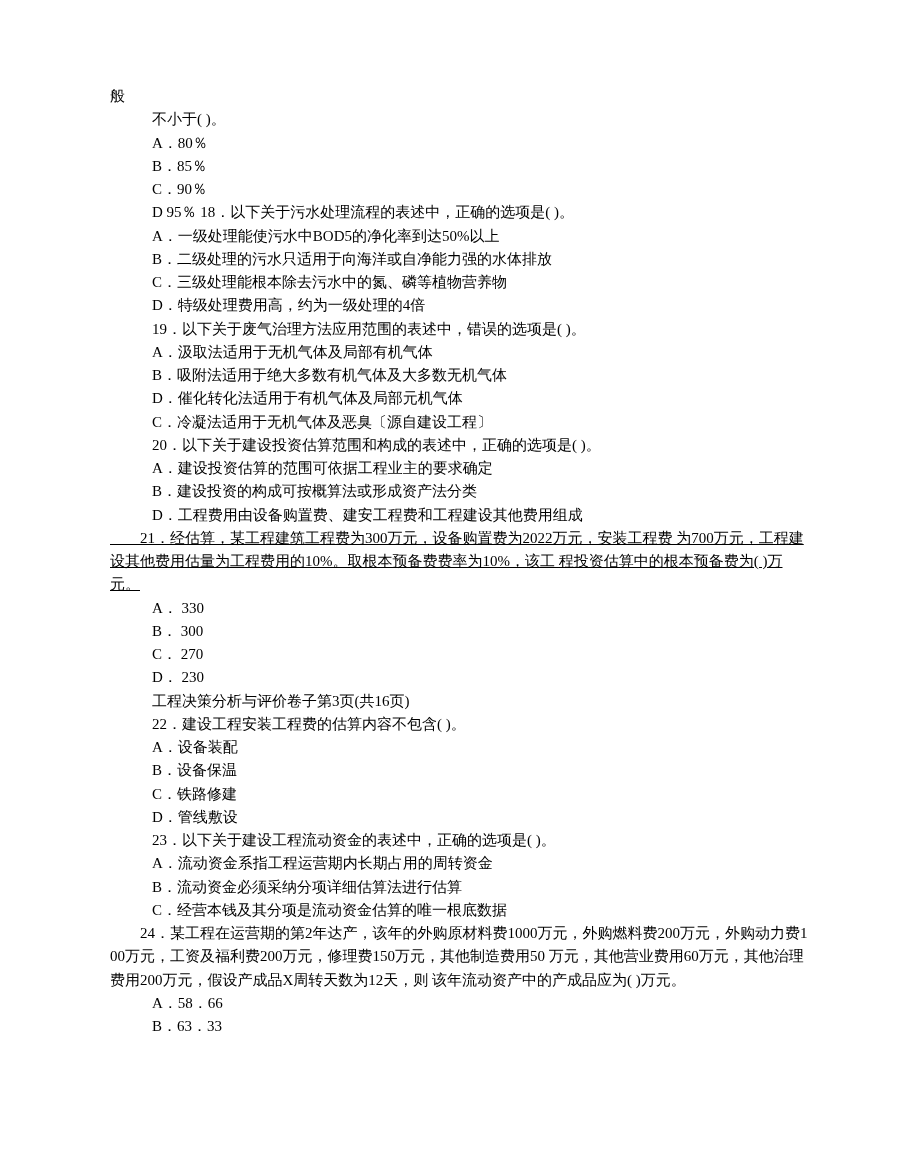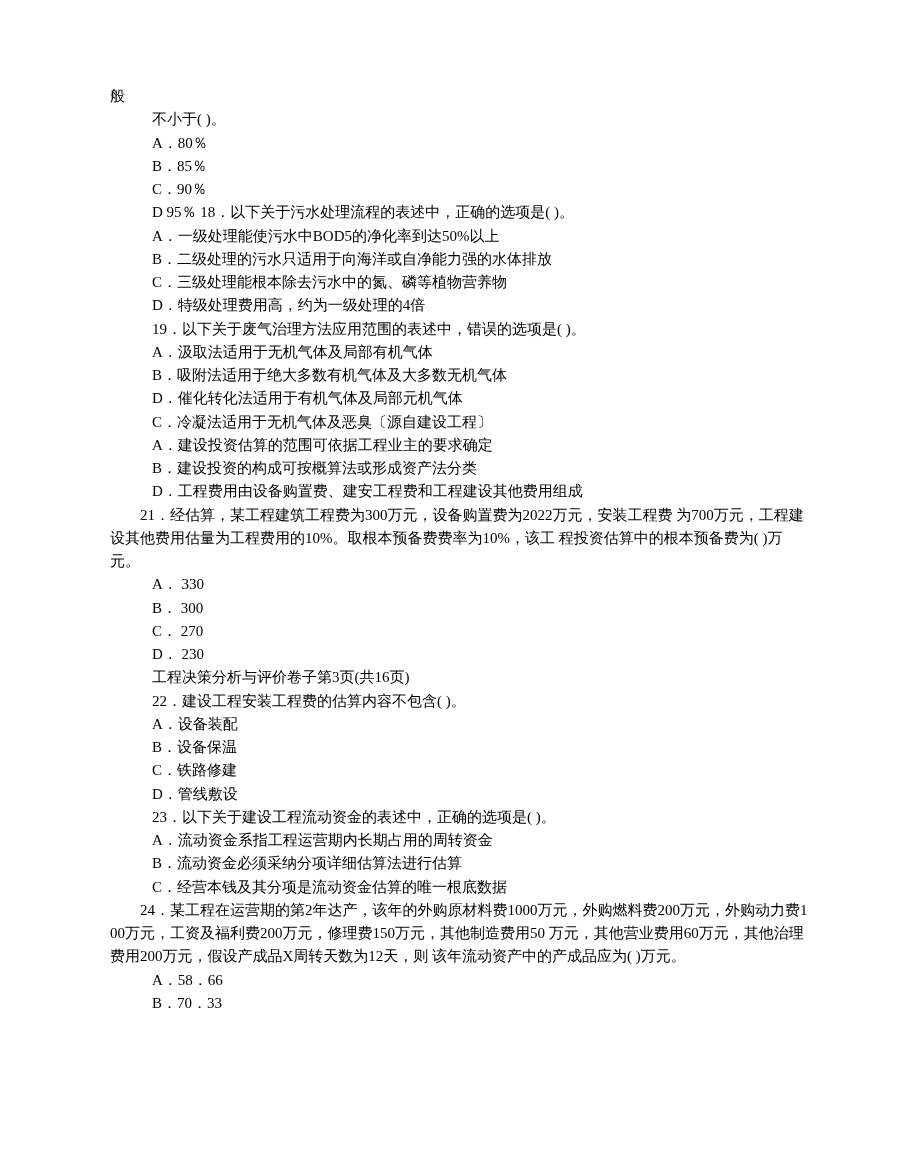--- a/index.html
+++ b/index.html
@@ -38,34 +38,35 @@
     <div class="line indent1">D 95％ 18．以下关于污水处理流程的表述中，正确的选项是( )。</div>
     <div class="line indent1">A．一级处理能使污水中BOD5的净化率到达50%以上</div>
     <div class="line indent1">B．二级处理的污水只适用于向海洋或自净能力强的水体排放</div>
     <div class="line indent1">C．三级处理能根本除去污水中的氮、磷等植物营养物</div>
     <div class="line indent1">D．特级处理费用高，约为一级处理的4倍</div>
     <div class="line indent1">19．以下关于废气治理方法应用范围的表述中，错误的选项是( )。</div>
     <div class="line indent1">A．汲取法适用于无机气体及局部有机气体</div>
     <div class="line indent1">B．吸附法适用于绝大多数有机气体及大多数无机气体</div>
     <div class="line indent1">D．催化转化法适用于有机气体及局部元机气体</div>
     <div class="line indent1">C．冷凝法适用于无机气体及恶臭〔源自建设工程〕</div>
+    <div class="line indent1">20．以下关于建设投资估算范围和构成的表述中，正确的选项是( )。</div>
     <div class="line indent1">A．建设投资估算的范围可依据工程业主的要求确定</div>
     <div class="line indent1">B．建设投资的构成可按概算法或形成资产法分类</div>
     <div class="line indent1">D．工程费用由设备购置费、建安工程费和工程建设其他费用组成</div>
-    <div class="line hang nowrap-left" style="white-space: normal;">　　21．经估算，某工程建筑工程费为300万元，设备购置费为2022万元，安装工程费 为700万元，工程建设其他费用估量为工程费用的10%。取根本预备费费率为10%，该工 程投资估算中的根本预备费为( )万元。</div>
+    <div class="line hang nowrap-left" style="white-space: normal; text-decoration: underline;">　　21．经估算，某工程建筑工程费为300万元，设备购置费为2022万元，安装工程费 为700万元，工程建设其他费用估量为工程费用的10%。取根本预备费费率为10%，该工 程投资估算中的根本预备费为( )万元。</div>
     <div class="line indent1">A． 330</div>
     <div class="line indent1">B． 300</div>
     <div class="line indent1">C． 270</div>
     <div class="line indent1">D． 230</div>
     <div class="line indent1">工程决策分析与评价卷子第3页(共16页)</div>
     <div class="line indent1">22．建设工程安装工程费的估算内容不包含( )。</div>
     <div class="line indent1">A．设备装配</div>
     <div class="line indent1">B．设备保温</div>
     <div class="line indent1">C．铁路修建</div>
     <div class="line indent1">D．管线敷设</div>
     <div class="line indent1">23．以下关于建设工程流动资金的表述中，正确的选项是( )。</div>
     <div class="line indent1">A．流动资金系指工程运营期内长期占用的周转资金</div>
     <div class="line indent1">B．流动资金必须采纳分项详细估算法进行估算</div>
     <div class="line indent1">C．经营本钱及其分项是流动资金估算的唯一根底数据</div>
     <div class="line hang nowrap-left" style="white-space: normal;">　　24．某工程在运营期的第2年达产，该年的外购原材料费1000万元，外购燃料费200万元，外购动力费100万元，工资及福利费200万元，修理费150万元，其他制造费用50 万元，其他营业费用60万元，其他治理费用200万元，假设产成品X周转天数为12天，则 该年流动资产中的产成品应为( )万元。</div>
     <div class="line indent1">A．58．66</div>
-    <div class="line indent1">B．70．33</div>
+    <div class="line indent1">B．63．33</div>
   </div>
 
 </body></html>

